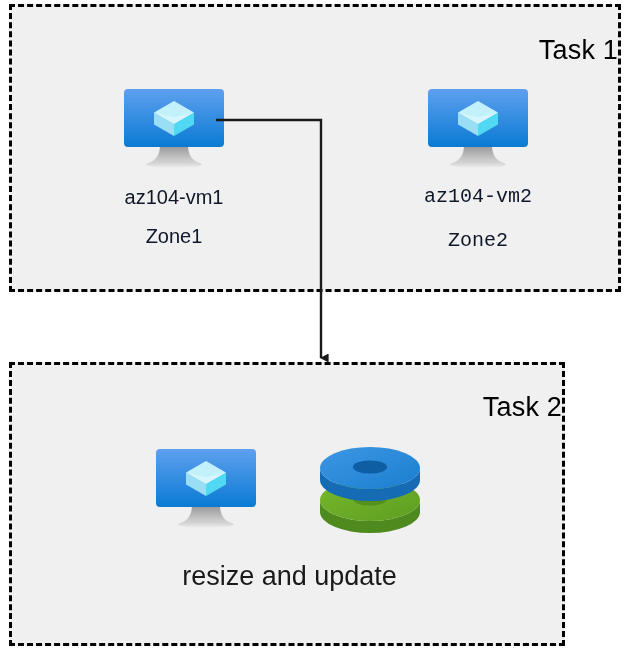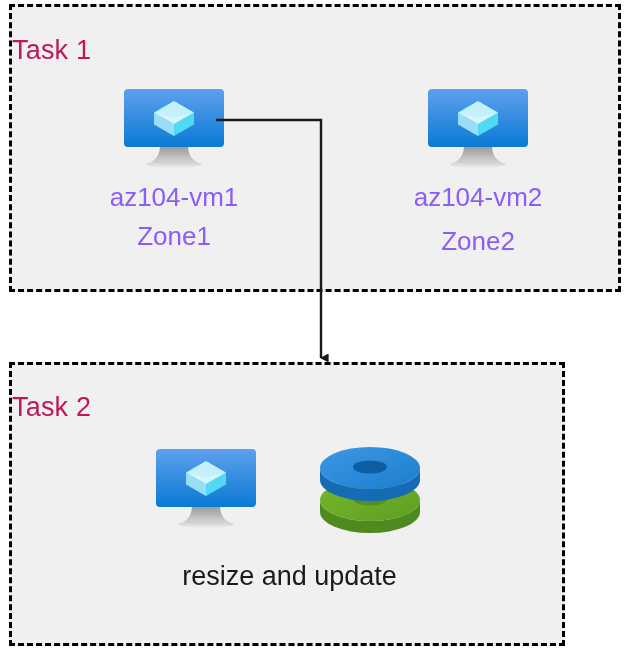--- a/index.html
+++ b/index.html
@@ -32,51 +32,51 @@
     left: 9px;
     top: 362px;
     width: 556px;
     height: 284px;
   }
 
   .task-title {
     position: absolute;
     left: 0;
     right: 0;
-    text-align: left;
-    color: #be185d;
+    text-align: right;
+    color: #000000;
     font-size: 27px;
     line-height: 32px;
     letter-spacing: 0.2px;
     white-space: nowrap;
   }
   #task1-title { top: 27px; }
   #task2-title { top: 26px; }
 
   
   .vm-node {
     position: absolute;
     width: 200px;
     text-align: center;
   }
   #vm1-node { left: 62px; top: 80px; }
-  #vm2-node { left: 366px; top: 80px; }
+  #vm2-node { left: 366px; top: 80px; font-family: Liberation Mono, monospace; }
 
   .vm-icon-wrap {
     width: 100%;
     height: 82px;
     display: block;
   }
   .vm-icon-wrap svg { display: block; margin: 0 auto; }
 
   .vm-label {
     margin-top: 12px;
-    font-size: 26px;
+    font-size: 20px;
     line-height: 32px;
-    color: #8b5cf6;
+    color: #0f172a;
     white-space: nowrap;
   }
 
   
   #task2-row {
     position: absolute;
     left: 0;
     right: 0;
     top: 82px;
     height: 92px;

